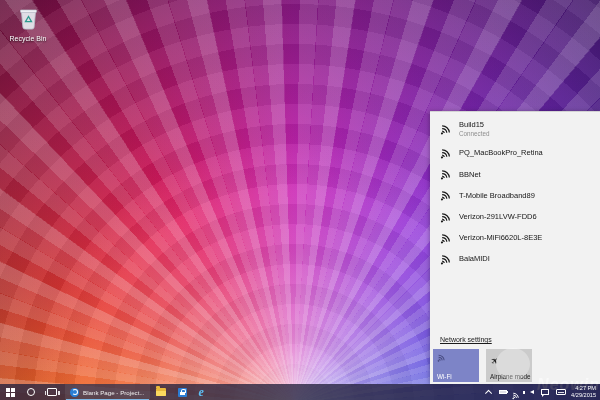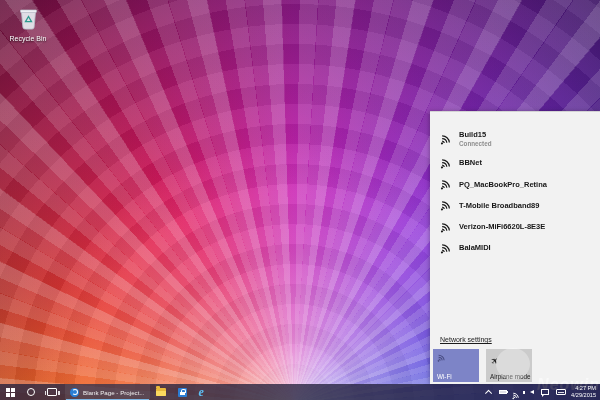--- a/index.html
+++ b/index.html
@@ -32,21 +32,21 @@
     text-align:center; line-height:8px;
   }
   
   .flyout {
     position:absolute; left:430px; top:111px; right:0; bottom:16px;
     background:#f2f2f2; z-index:20;
     display:flex; flex-direction:column;
     box-shadow:-1px 0 4px rgba(0,0,0,0.25);
     border-top:1px solid rgba(0,0,0,0.12);
   }
-  .net-list { padding-top:13px;font-weight:bold; }
+  .net-list { padding-top:3px; }
   .net-item {
     display:flex; align-items:center; height:21.2px; padding-left:9px; gap:7px;
     cursor:default;
   }
   .net-item.connected { height:28px; }
   .net-text { display:flex; flex-direction:column; }
   .net-name { font-size:7.5px; color:#161616; line-height:8.5px; }
   .net-status { font-size:6.3px; color:#8e8e8e; line-height:7px; margin-top:1px; }
   .wifi-glyph { flex:0 0 auto; width:13px; height:13px; transform:rotate(42deg); }
   .settings-link {
@@ -163,55 +163,69 @@
   <div class="net-item">
     <span class="wifi-glyph">
       <svg viewBox="0 0 24 24" width="13" height="13">
         <path d="M3 9.5a13 13 0 0 1 18 0" fill="none" stroke="#1b1b1b" stroke-width="2.2"></path>
         <path d="M6.2 13a8.6 8.6 0 0 1 11.6 0" fill="none" stroke="#1b1b1b" stroke-width="2.2"></path>
         <path d="M9.3 16.4a4.3 4.3 0 0 1 5.4 0" fill="none" stroke="#1b1b1b" stroke-width="2.2"></path>
         <circle cx="12" cy="19.8" r="2" fill="#1b1b1b"></circle>
       </svg>
     </span>
     <span class="net-text">
+      <span class="net-name">PQ_MacBookPro_Retina</span>
+
+    </span>
+  </div>
+
+  <div class="net-item">
+    <span class="wifi-glyph">
+      <svg viewBox="0 0 24 24" width="13" height="13">
+        <path d="M3 9.5a13 13 0 0 1 18 0" fill="none" stroke="#1b1b1b" stroke-width="2.2"></path>
+        <path d="M6.2 13a8.6 8.6 0 0 1 11.6 0" fill="none" stroke="#1b1b1b" stroke-width="2.2"></path>
+        <path d="M9.3 16.4a4.3 4.3 0 0 1 5.4 0" fill="none" stroke="#1b1b1b" stroke-width="2.2"></path>
+        <circle cx="12" cy="19.8" r="2" fill="#1b1b1b"></circle>
+      </svg>
+    </span>
+    <span class="net-text">
       <span class="net-name">BBNet</span>
 
     </span>
   </div>
 
   <div class="net-item">
     <span class="wifi-glyph">
       <svg viewBox="0 0 24 24" width="13" height="13">
         <path d="M3 9.5a13 13 0 0 1 18 0" fill="none" stroke="#1b1b1b" stroke-width="2.2"></path>
         <path d="M6.2 13a8.6 8.6 0 0 1 11.6 0" fill="none" stroke="#1b1b1b" stroke-width="2.2"></path>
         <path d="M9.3 16.4a4.3 4.3 0 0 1 5.4 0" fill="none" stroke="#1b1b1b" stroke-width="2.2"></path>
         <circle cx="12" cy="19.8" r="2" fill="#1b1b1b"></circle>
       </svg>
     </span>
     <span class="net-text">
-      <span class="net-name">PQ_MacBookPro_Retina</span>
-
-    </span>
-  </div>
-
-  <div class="net-item">
-    <span class="wifi-glyph">
-      <svg viewBox="0 0 24 24" width="13" height="13">
-        <path d="M3 9.5a13 13 0 0 1 18 0" fill="none" stroke="#1b1b1b" stroke-width="2.2"></path>
-        <path d="M6.2 13a8.6 8.6 0 0 1 11.6 0" fill="none" stroke="#1b1b1b" stroke-width="2.2"></path>
-        <path d="M9.3 16.4a4.3 4.3 0 0 1 5.4 0" fill="none" stroke="#1b1b1b" stroke-width="2.2"></path>
-        <circle cx="12" cy="19.8" r="2" fill="#1b1b1b"></circle>
-      </svg>
-    </span>
-    <span class="net-text">
       <span class="net-name">T-Mobile Broadband89</span>
 
     </span>
   </div>
 
+  <div class="net-item">
+    <span class="wifi-glyph">
+      <svg viewBox="0 0 24 24" width="13" height="13">
+        <path d="M3 9.5a13 13 0 0 1 18 0" fill="none" stroke="#1b1b1b" stroke-width="2.2"></path>
+        <path d="M6.2 13a8.6 8.6 0 0 1 11.6 0" fill="none" stroke="#1b1b1b" stroke-width="2.2"></path>
+        <path d="M9.3 16.4a4.3 4.3 0 0 1 5.4 0" fill="none" stroke="#1b1b1b" stroke-width="2.2"></path>
+        <circle cx="12" cy="19.8" r="2" fill="#1b1b1b"></circle>
+      </svg>
+    </span>
+    <span class="net-text">
+      <span class="net-name">Verizon-291LVW-FDD6</span>
+
+    </span>
+  </div>
 
 
 
   <div class="net-item">
     <span class="wifi-glyph">
       <svg viewBox="0 0 24 24" width="13" height="13">
         <path d="M3 9.5a13 13 0 0 1 18 0" fill="none" stroke="#1b1b1b" stroke-width="2.2"></path>
         <path d="M6.2 13a8.6 8.6 0 0 1 11.6 0" fill="none" stroke="#1b1b1b" stroke-width="2.2"></path>
         <path d="M9.3 16.4a4.3 4.3 0 0 1 5.4 0" fill="none" stroke="#1b1b1b" stroke-width="2.2"></path>
         <circle cx="12" cy="19.8" r="2" fill="#1b1b1b"></circle>

